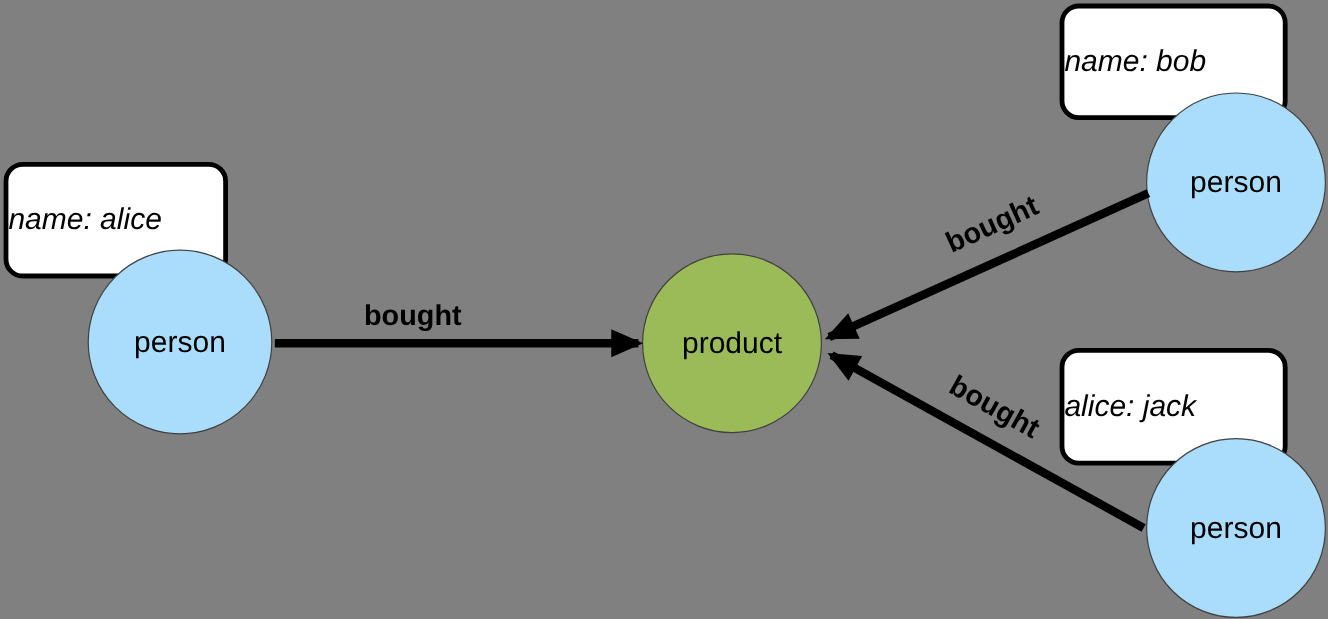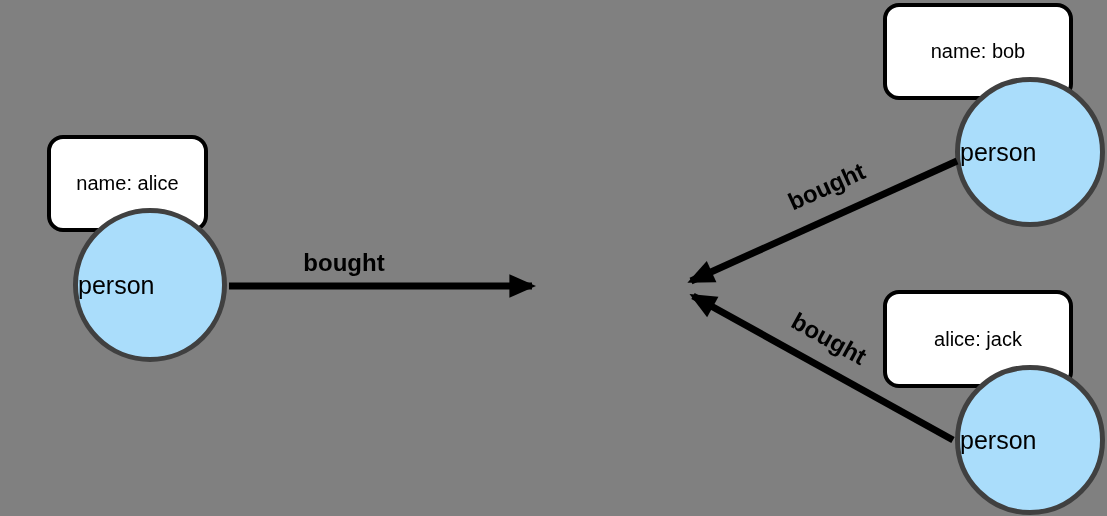--- a/index.html
+++ b/index.html
@@ -11,32 +11,33 @@
     font-family:"Liberation Sans", sans-serif;
   }
   .prop-box{
     position:absolute;
     box-sizing:border-box;
     background:#ffffff;
     border:4px solid #000000;
     border-radius:16px;
     display:flex;
     align-items:center;
-    justify-content:center;
-    font-size:20px;
+    font-size:25px;
     color:#000000;
     z-index:1;
+    font-style:italic;
   }
   .node-circle{
     position:absolute;
     box-sizing:border-box;
-    border:5px solid #404040;
+    border:1px solid #404040;
     border-radius:50%;
     display:flex;
     align-items:center;
+    justify-content:center;
     font-size:25px;
     color:#000000;
     z-index:2;
   }
   .node-person{background:#aaddfb;}
   .node-product{background:#9bbb59;}
   #edges{
     position:absolute;
     left:0;top:0;
     z-index:3;
@@ -48,37 +49,40 @@
     font-size:24px;
     font-weight:bold;
     fill:#000000;
   }
 </style>
 </head>
 <body>
 
 <div id="canvas">
 
-  <div class="prop-box" style="left:3px;top:135px;width:161px;height:97px;margin-left:44px;">
+  <div class="prop-box" style="left:3px;top:135px;width:187px;height:97px;">
     <span>name: alice</span>
   </div>
 
 
   <div class="prop-box" style="left:883px;top:3px;width:190px;height:97px;">
     <span>name: bob</span>
   </div>
 
   <div class="prop-box" style="left:883px;top:290px;width:190px;height:98px;">
     <span>alice: jack</span>
   </div>
 
   <div class="node-circle node-person" style="left:73px;top:208px;width:154px;height:154px;">
     <span>person</span>
   </div>
 
+  <div class="node-circle node-product" style="left:535px;top:211px;width:150px;height:150px;">
+    <span>product</span>
+  </div>
 
   <div class="node-circle node-person" style="left:955px;top:77px;width:150px;height:150px;">
     <span>person</span>
   </div>
 
   <div class="node-circle node-person" style="left:955px;top:365px;width:150px;height:150px;">
     <span>person</span>
   </div>
 
   <svg id="edges" width="1107" height="516" viewBox="0 0 1107 516">

